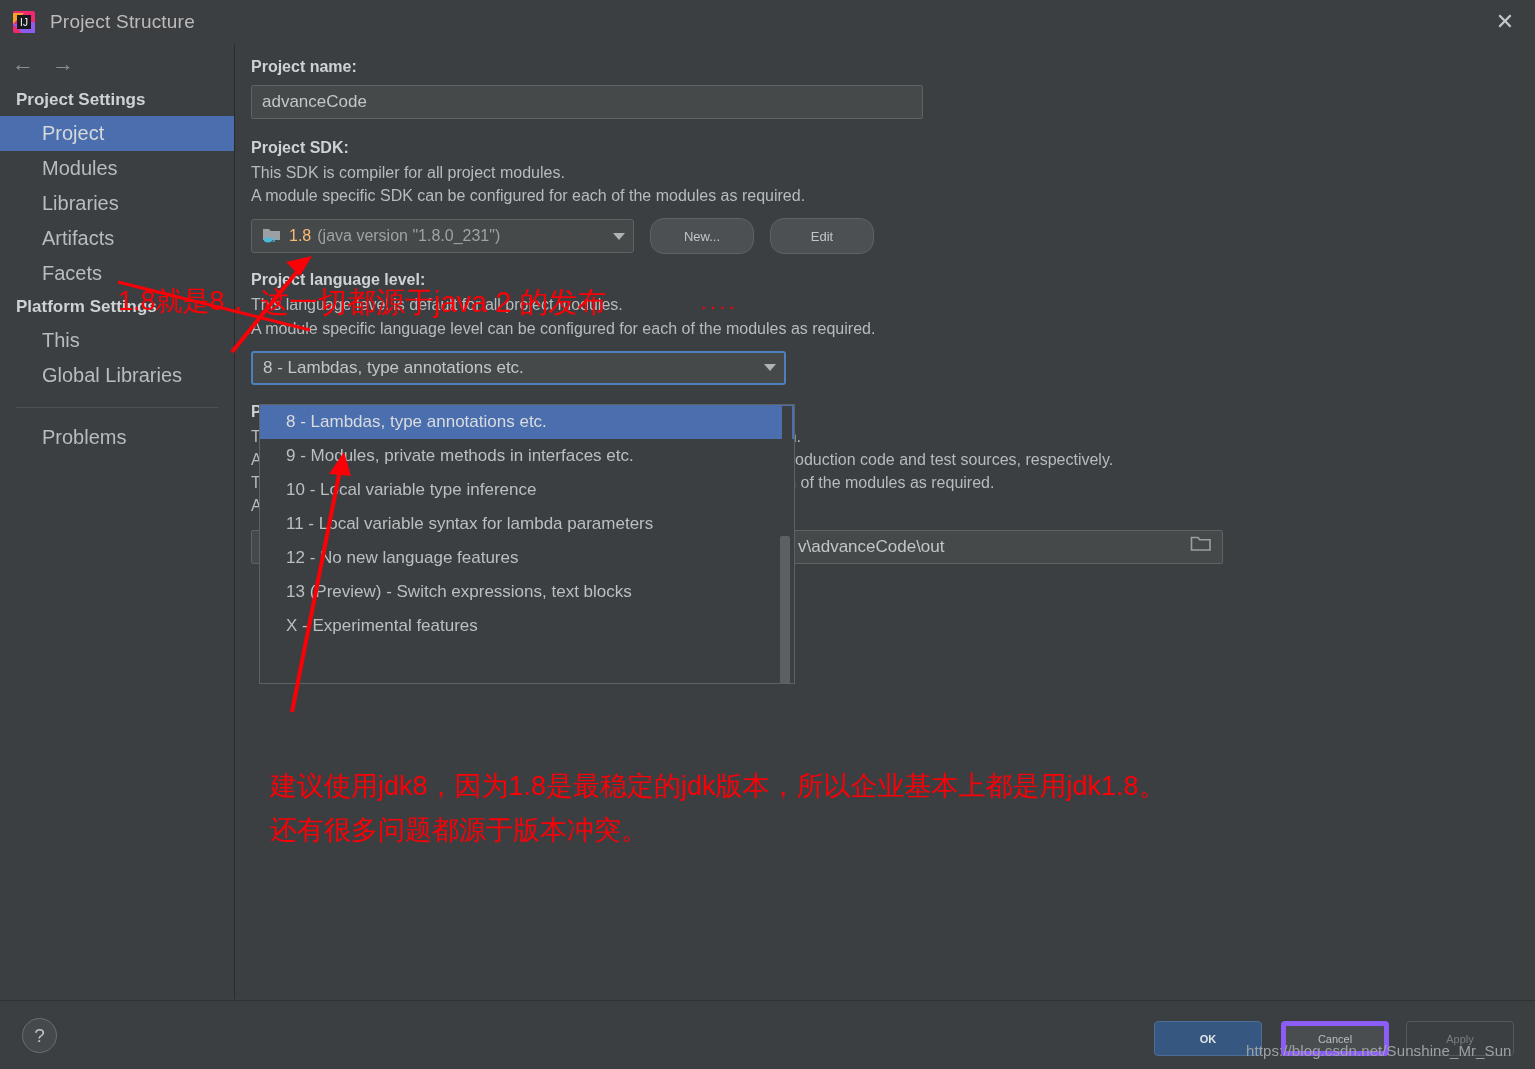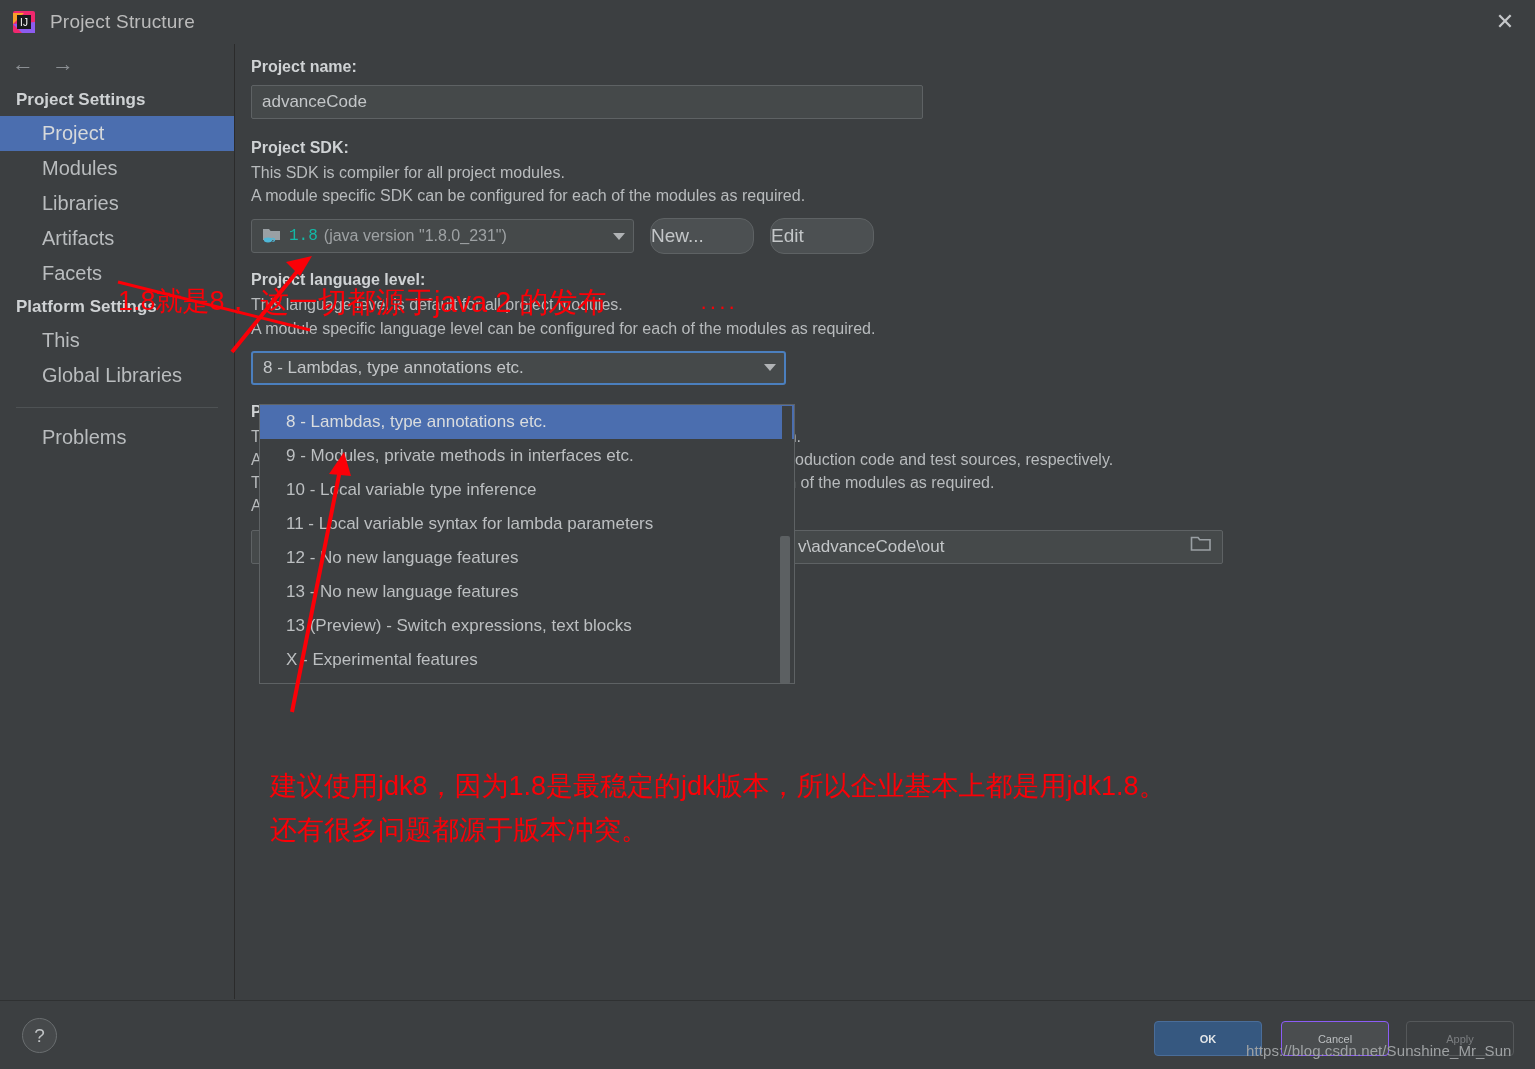--- a/index.html
+++ b/index.html
@@ -67,22 +67,22 @@
     position: relative;
   }
   .combo .caret {
     margin-left: auto; width: 0; height: 0;
     border-left: 6px solid transparent; border-right: 6px solid transparent;
     border-top: 7px solid #b0b3b5;
   }
   .btn {
     height: 36px; min-width: 104px; background: #4c5052;
     border: 1px solid #5e6264; border-radius: 14px;
-    display: flex; align-items: center; justify-content: flex-start;
-    font-size: 19px; color: #c3c6c8; cursor: default;
+    display: flex; align-items: center; justify-content: center;
+    font-size: 13px; color: #c3c6c8; cursor: default;
   }
 
   
   .popup {
     position: absolute; left: 259px; top: 404px; width: 536px; height: 280px;
     background: #3c3f41; border: 1px solid #5e6264;
     z-index: 40; overflow: hidden;
   }
   .popup-item {
     height: 34px; display: flex; align-items: center; padding-left: 26px;
@@ -115,21 +115,21 @@
     border-radius: 50%; border: 1px solid #6a6e70; background: #46494b;
     display: flex; align-items: center; justify-content: center;
     color: #c0c3c5; font-size: 19px; cursor: default;
   }
   .dlg-btn {
     position: absolute; top: 20px; height: 35px; width: 108px;
     border-radius: 4px; display: flex; align-items: center; justify-content: center;
     font-size: 11px; cursor: default;
   }
   .dlg-ok { left: 1154px; background: #365880; border: 1px solid #4a6d99; color: #e3e6e8; font-weight: bold; }
-  .dlg-cancel { left: 1281px; background: #4a4d4f; border: 1px solid #8b5cf6; color: #bcbfc1; }
+  .dlg-cancel { left: 1281px; background: #4a4d4f; border: 5px solid #8b5cf6; color: #bcbfc1; }
   .dlg-apply { left: 1406px; background: #43464800; border: 1px solid #55585a; color: #7b7e80; }
   .watermark {
     position: absolute; left: 1246px; top: 1042px; font-size: 15px;
     color: #9ea1a3; letter-spacing: .1px; z-index: 70;
   }
 </style>
 </head>
 <body>
 
 <div class="window">
@@ -199,21 +199,21 @@
 
     <div style="display:flex; align-items:center; gap:16px; margin-top:11px;">
       <div class="combo" style="width:383px;">
         <span style="display:inline-block;margin-right:8px;">
           <svg width="19" height="17" viewBox="0 0 19 17">
             <path d="M1 3 h6 l1.6 2 H18 v9 H1 Z" fill="#9aa0a4"></path>
             <ellipse cx="6" cy="14" rx="4.2" ry="2.4" fill="#4fb8d8"></ellipse>
             <path d="M10 12.4 q2.6 0 2.6 1.6 q0 1.3 -2.2 1.3" fill="none" stroke="#4fb8d8" stroke-width="1.2"></path>
           </svg>
         </span>
-        <span style="color:#14b8a6;font-family:Liberation Mono, monospace;">1.8</span>
+        <span style="color:#fdba74;">1.8</span>
         <span style="color:#9ea2a4; margin-left:6px;">(java version "1.8.0_231")</span>
         <span class="caret"></span>
       </div>
       <div class="btn">
         <span>New...</span>
       </div>
       <div class="btn">
         <span>Edit</span>
       </div>
     </div>
@@ -268,23 +268,20 @@
     <div class="popup-item">
       <span>10 - Local variable type inference</span>
     </div>
     <div class="popup-item">
       <span>11 - Local variable syntax for lambda parameters</span>
     </div>
     <div class="popup-item">
       <span>12 - No new language features</span>
     </div>
     <div class="popup-item">
-      <span>13 - No new language features</span>
-    </div>
-    <div class="popup-item">
       <span>13 (Preview) - Switch expressions, text blocks</span>
     </div>
     <div class="popup-item">
       <span>X - Experimental features</span>
     </div>
     <div class="popup-scroll">
       <div class="popup-thumb"></div>
     </div>
   </div>
 

